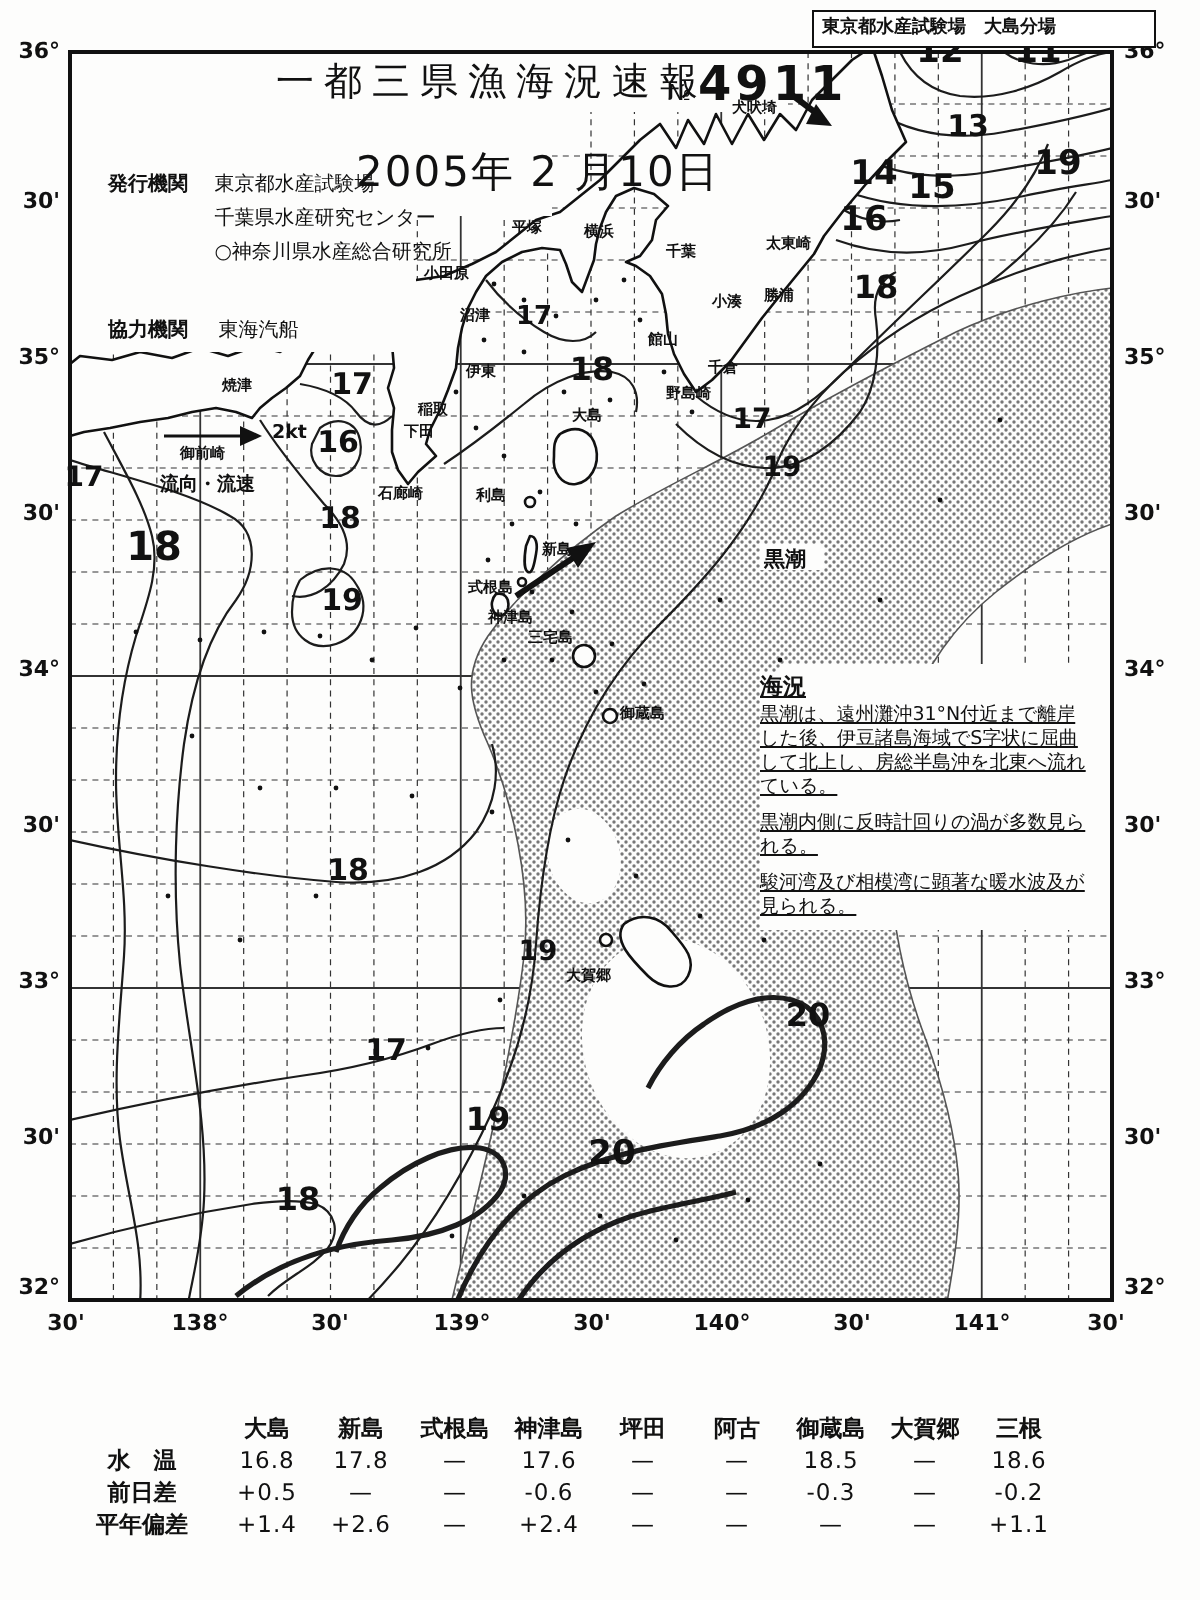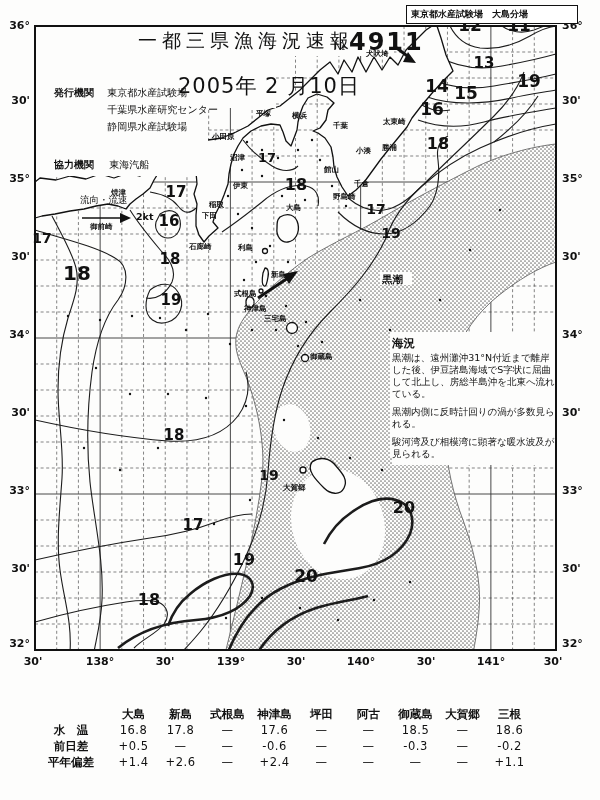--- a/index.html
+++ b/index.html
@@ -11,21 +11,21 @@
               line-height:17px;white-space:nowrap;padding:0 4px;}
   .main-title{font-size:19px;font-weight:400;letter-spacing:5px;white-space:nowrap;}
   .report-no{font-size:11px;white-space:nowrap;}
   .report-no b{font-size:24px;font-weight:600;letter-spacing:2px;}
   .date-line{font-size:21px;font-weight:400;letter-spacing:1px;white-space:nowrap;}
   .agency{font-size:10px;line-height:17px;}
   .agency .lbl{font-weight:600;margin-right:10px;vertical-align:top;}
   .agency .col{display:inline-block;}
   .coop{font-size:10px;}
   .coop .lbl{font-weight:600;margin-right:12px;}
-  .cur-legend{font-size:9.5px;font-weight:400;}
+  .cur-legend{font-size:9.5px;font-weight:700;margin-top:42px;}
   .kt{font-size:9.5px;font-weight:600;}
   .sea-state{width:163px;font-size:9.5px;line-height:1.25;background:#fdfdfc;}
   .sea-state h3{margin:0 0 2px 0;font-size:11.5px;font-weight:700;}
   .sea-state p{margin:0 0 6px 0;}
   .wtable{display:grid;grid-template-columns:78px repeat(9,47px);font-size:11.5px;}
   .wtable .hc{font-weight:700;text-align:center;white-space:nowrap;}
   .wtable .rl{font-weight:700;text-align:center;white-space:nowrap;}
   .wtable .vc{text-align:center;white-space:nowrap;letter-spacing:0.5px;}
   .wtable > div{height:16px;line-height:16px;}
 </style>
@@ -335,33 +335,33 @@
     <b>4911</b>
   </div>
 
   <div class="abs date-line" style="left:178px;top:72px;">2005年 2 月10日</div>
 
   <div class="abs agency" style="left:54px;top:84px;">
     <span class="lbl">発行機関</span>
     <span class="col">
       <div>東京都水産試験場</div>
       <div>千葉県水産研究センター</div>
-      <div>静岡県水産試験場</div>
+      <div>○神奈川県水産総合研究所</div>
     </span>
   </div>
 
   <div class="abs coop" style="left:54px;top:158px;">
     <span class="lbl">協力機関</span>
     <span>東海汽船</span>
   </div>
 
   <div class="abs cur-legend" style="left:80px;top:194px;">流向・流速</div>
   <div class="abs kt" style="left:136px;top:211px;">2kt</div>
 
-  <div class="abs sea-state" style="left:392px;top:336px;">
+  <div class="abs sea-state" style="left:380px;top:336px;text-decoration:underline;">
     <h3>海況</h3>
     <p>黒潮は、遠州灘沖31°N付近まで離岸した後、伊豆諸島海域でS字状に屈曲して北上し、房総半島沖を北東へ流れている。</p>
     <p>黒潮内側に反時計回りの渦が多数見られる。</p>
     <p>駿河湾及び相模湾に顕著な暖水波及が見られる。</p>
   </div>
 
   <div class="abs wtable" style="left:32px;top:706px;" id="wtable">
       <div class="rl"></div>
       <div class="hc">大島</div>
       <div class="hc">新島</div>

